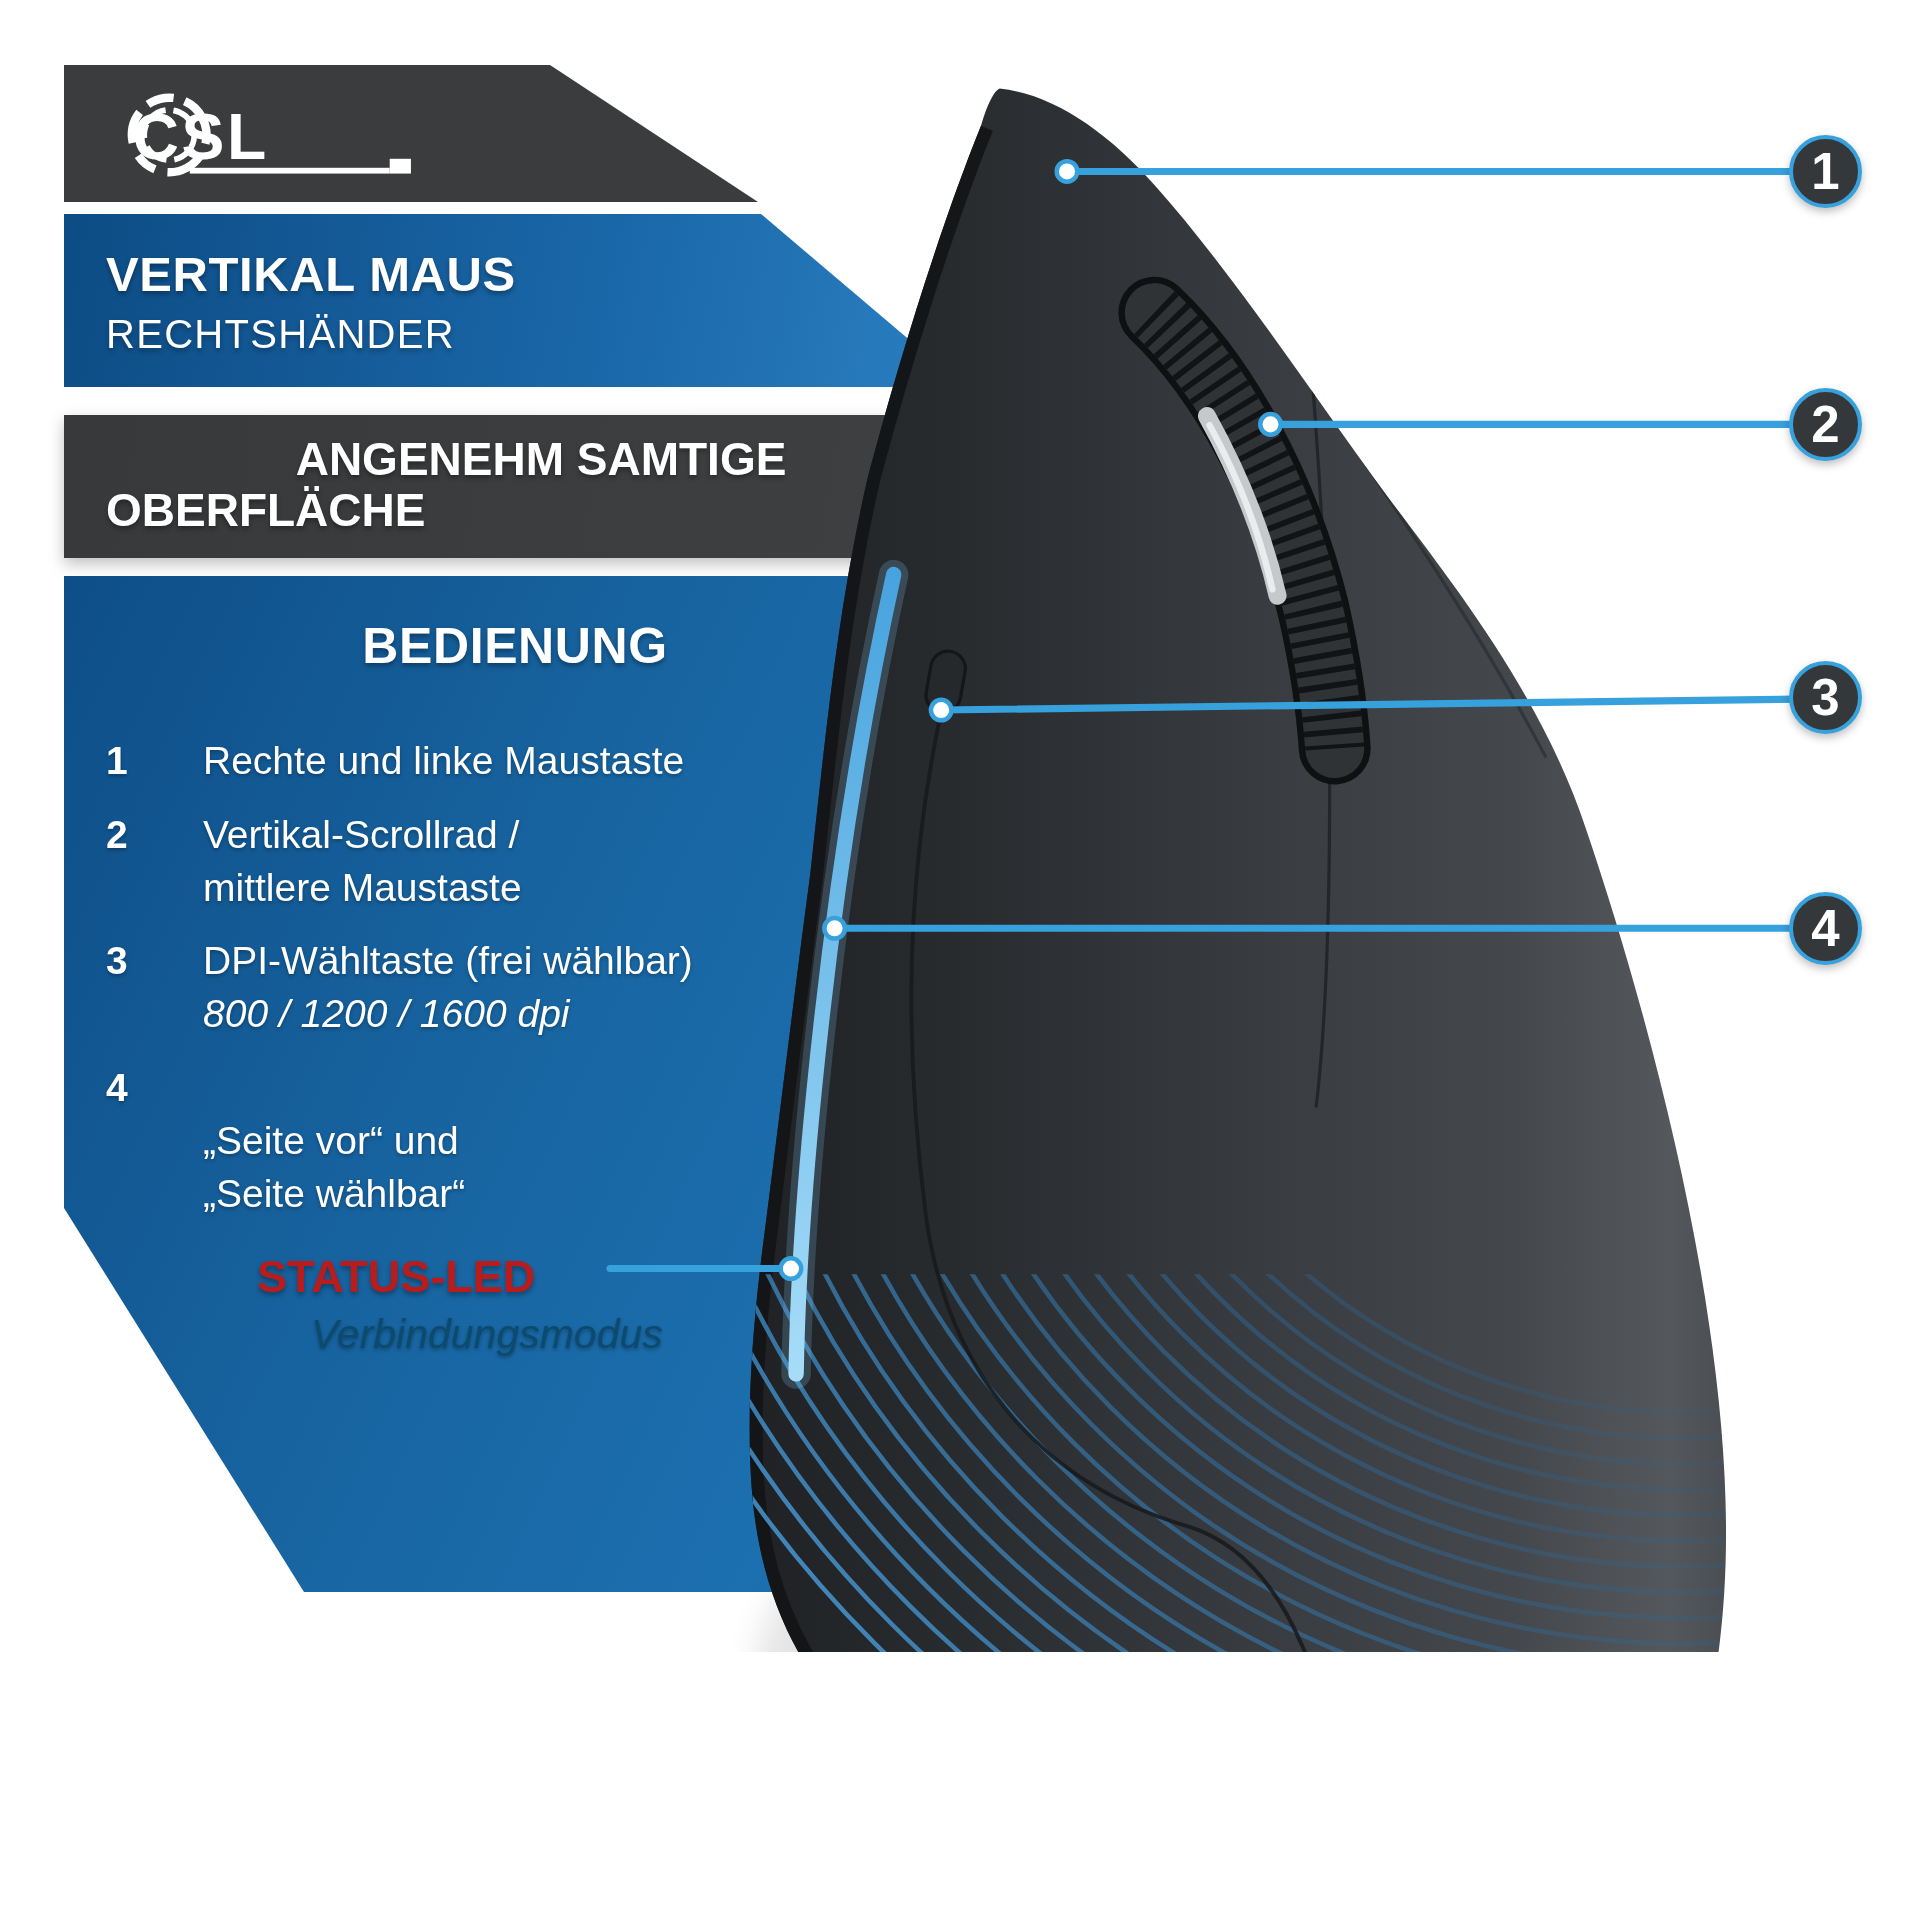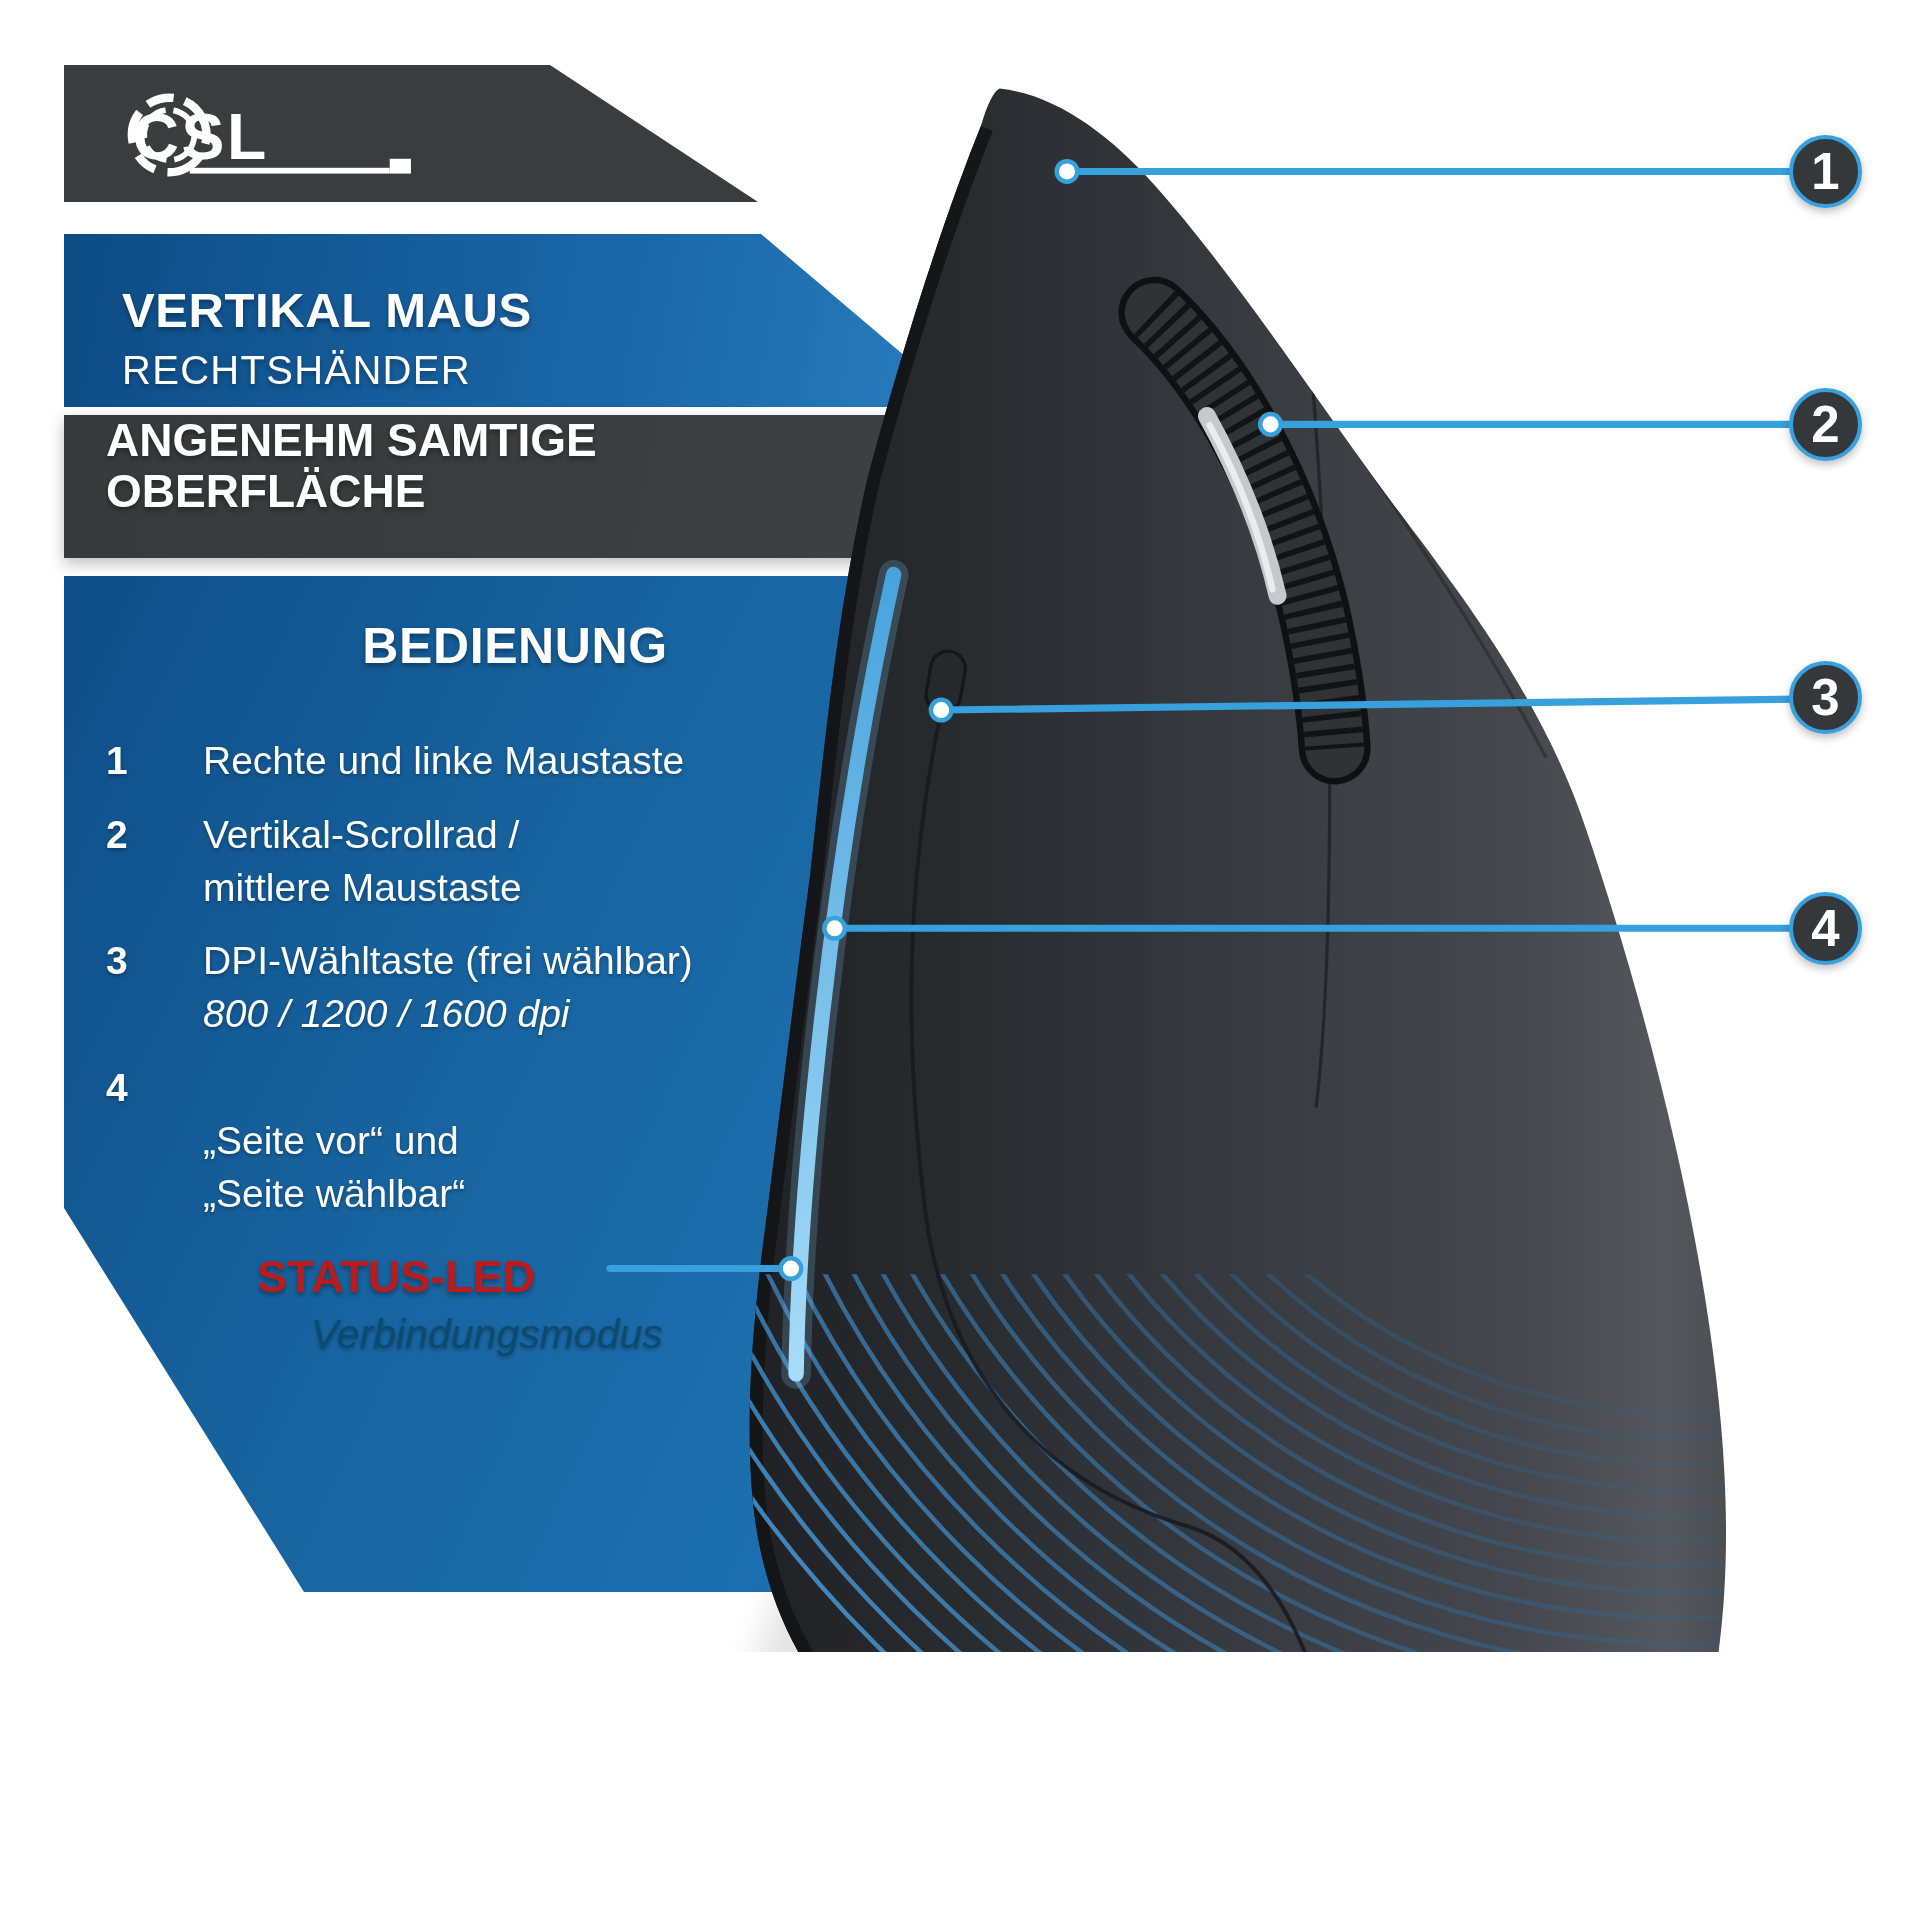--- a/index.html
+++ b/index.html
@@ -4,35 +4,35 @@
 <style>
   html,body{margin:0;padding:0;background:#ffffff;}
   #scene{position:relative;width:1926px;height:1652px;background:#ffffff;overflow:hidden;
          font-family:"Liberation Sans",sans-serif;}
 
   
   .banner{position:absolute;z-index:1;color:#fff;}
   .banner-csl{left:64px;top:65px;width:700px;height:137px;background:#3a3c3d;
       clip-path:polygon(0 0,486px 0,694px 137px,0 137px);
       filter:drop-shadow(0 6.4px 7.7px rgba(0,0,0,.28));}
-  .banner-product{left:64px;top:234px;width:976px;height:173px;
+  .banner-product{left:64px;top:214px;width:976px;height:173px;
       background:linear-gradient(100deg,#0d4c85 0%,#1a67a8 55%,#2d84c5 100%);
       clip-path:polygon(0 0,697px 0,901px 173px,0 173px);
       filter:drop-shadow(0 6.4px 7.7px rgba(0,0,0,.25));
-      padding:16px;}
+      padding:0;}
   .banner-product .title{margin:32px 0 0 42px;font-size:49px;font-weight:700;letter-spacing:0.6px;
       text-shadow:0 2.6px 5.1px rgba(0,0,0,.35);}
   .banner-product .subtitle{margin:10.3px 0 0 42px;font-size:40px;font-weight:400;letter-spacing:1.3px;
       text-shadow:0 2.6px 5.1px rgba(0,0,0,.3);}
   .banner-surface{left:64px;top:415px;width:912px;height:143px;
       background:linear-gradient(100deg,#37393a 0%,#3e4041 100%);
       filter:drop-shadow(0 6.4px 7.7px rgba(0,0,0,.25));}
   .banner-surface .line{margin-left:42px;font-size:46px;font-weight:700;line-height:51px;
       text-shadow:0 2.6px 5.1px rgba(0,0,0,.35);}
-  .banner-surface .line:first-child{}
+  .banner-surface .line:first-child{margin-top:19px;text-align:center;}
 
   
   .panel{position:absolute;z-index:1;left:64px;top:576px;width:860px;height:1016px;color:#fff;
       background:linear-gradient(115deg,#0e4e88 0%,#17639f 45%,#1e74b5 100%);
       clip-path:polygon(0 0,860px 0,860px 1016px,240px 1016px,0 632px);
       box-sizing:border-box;padding:41px 0 0 42px;}
   .panel .heading{font-size:50px;font-weight:700;letter-spacing:0.6px;text-shadow:0 2.6px 5.1px rgba(0,0,0,.35);text-align:center;}
   .panel .items{margin-top:59px;}
   .item{display:flex;font-size:39px;line-height:53px;margin-bottom:20.5px;text-shadow:0 1.9px 3.9px rgba(0,0,0,.3);}
   .item .num{width:49px;font-weight:700;flex:0 0 49px;}

